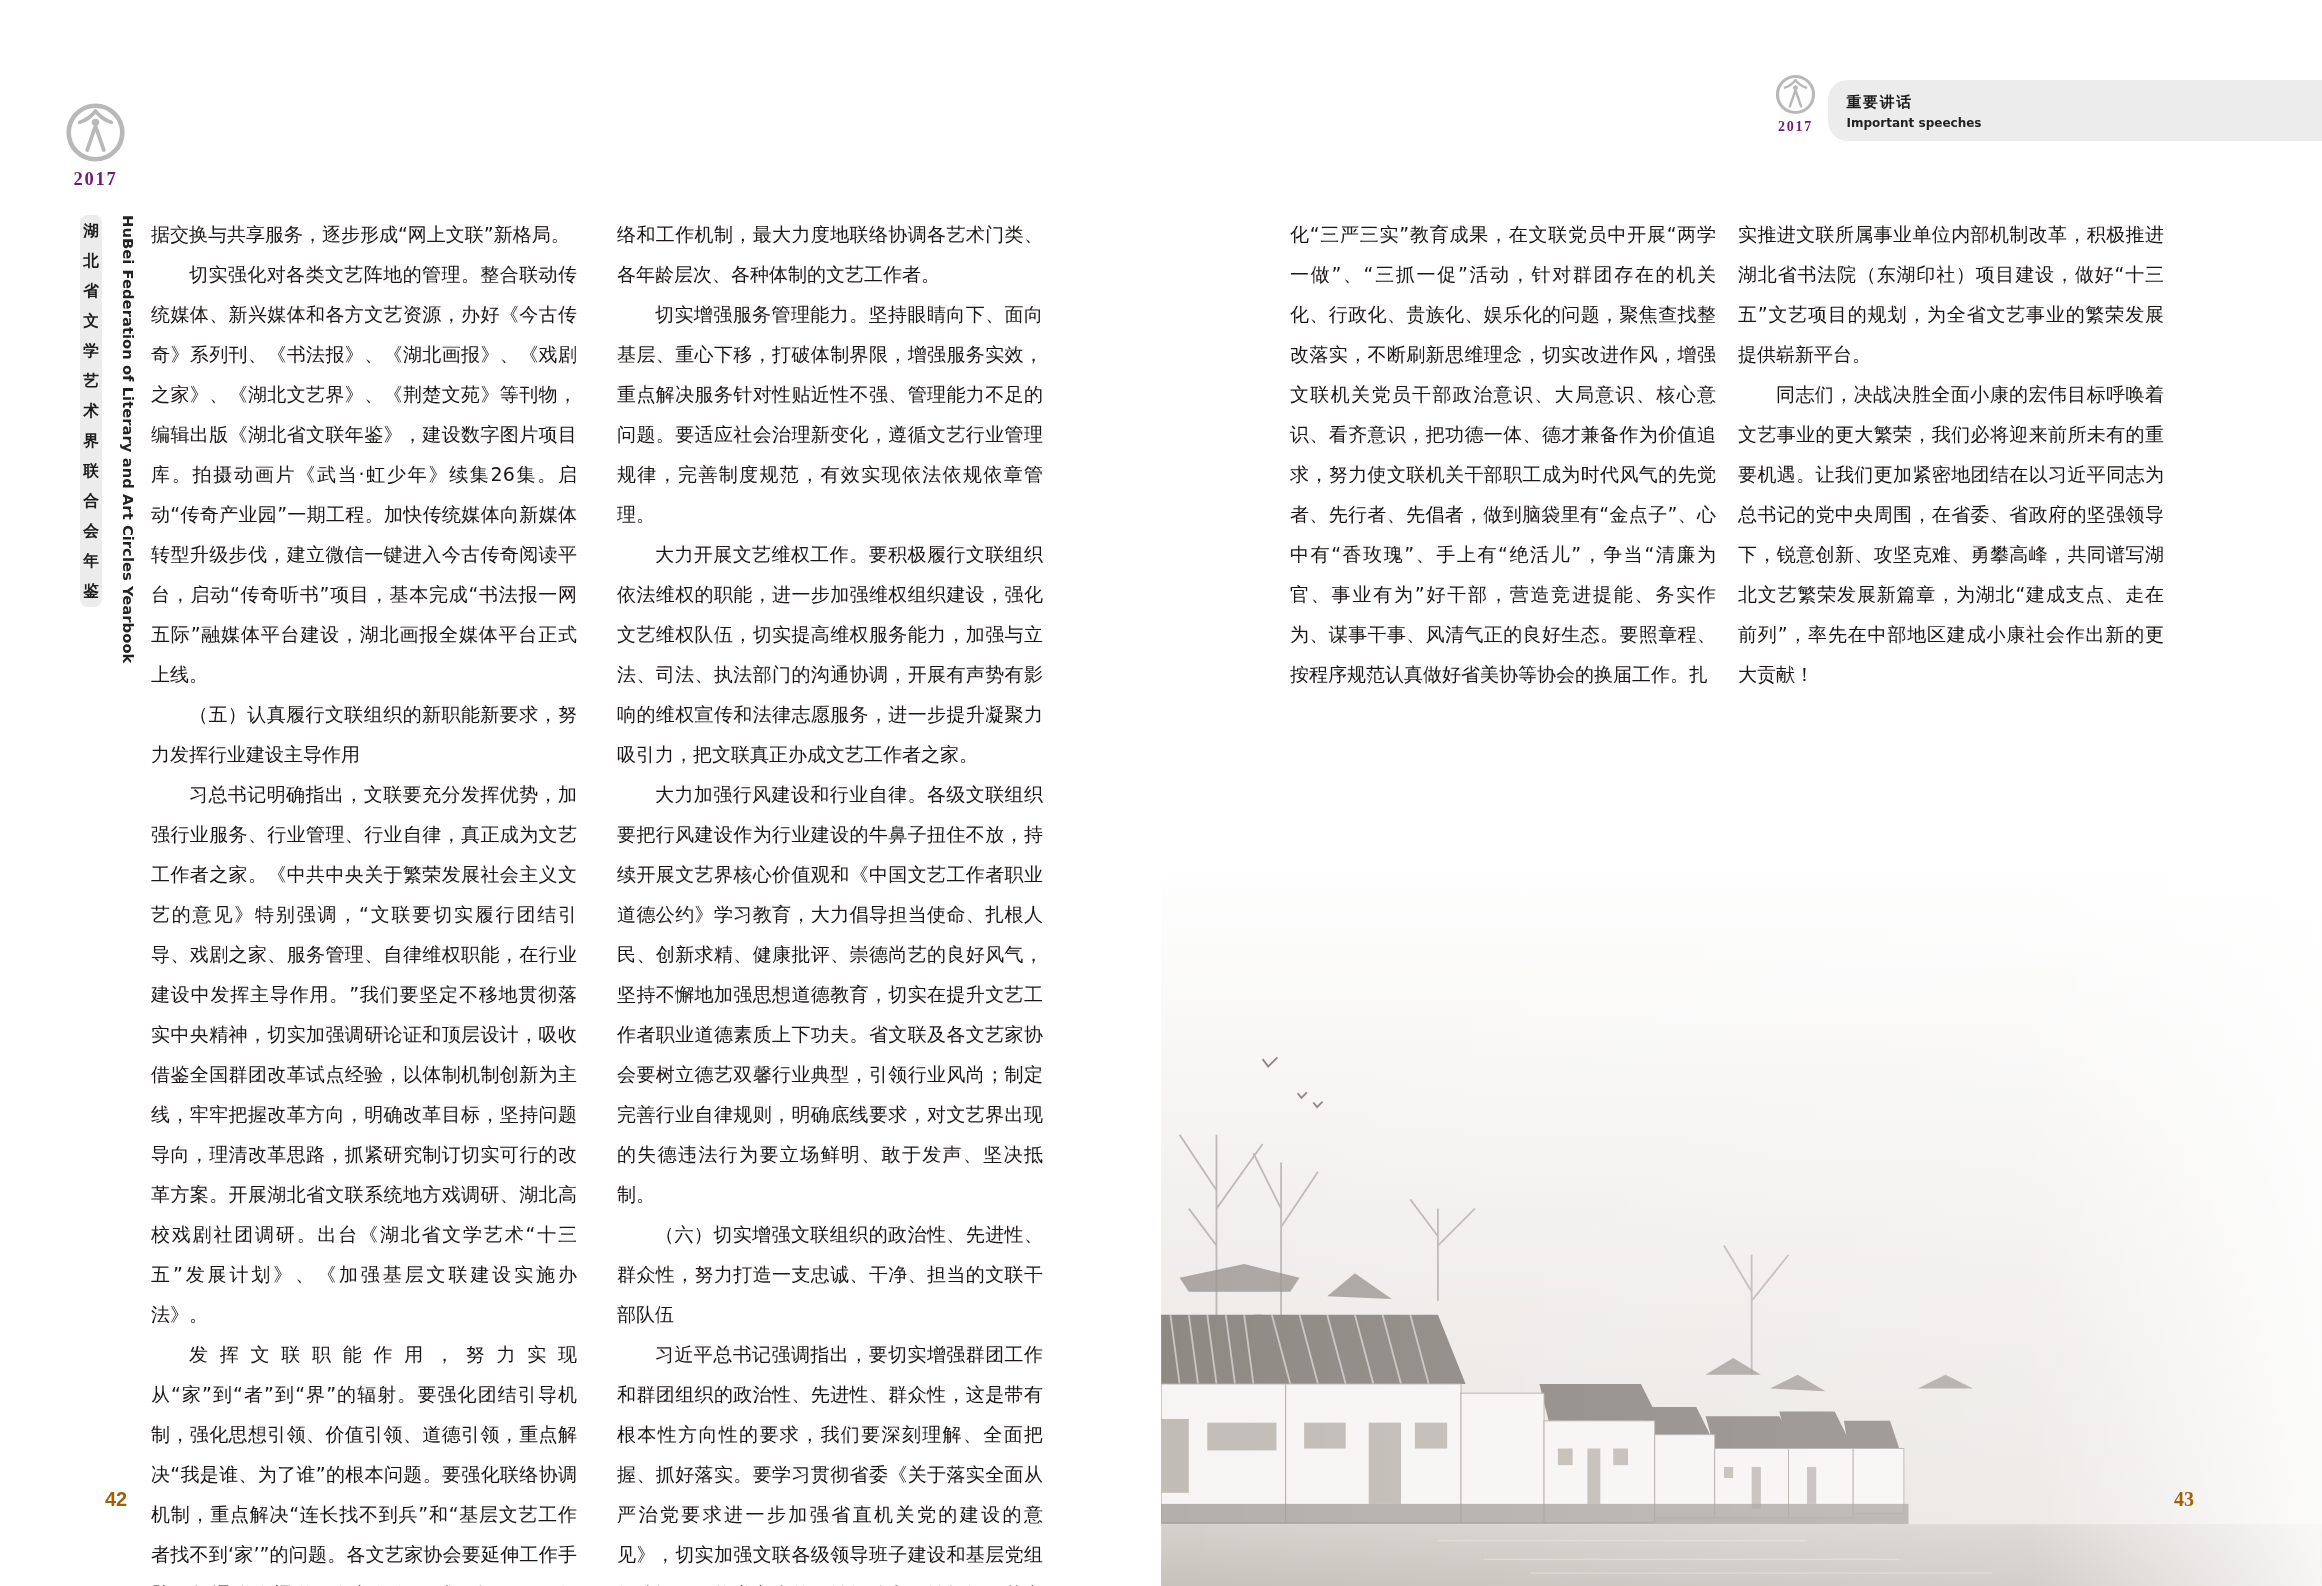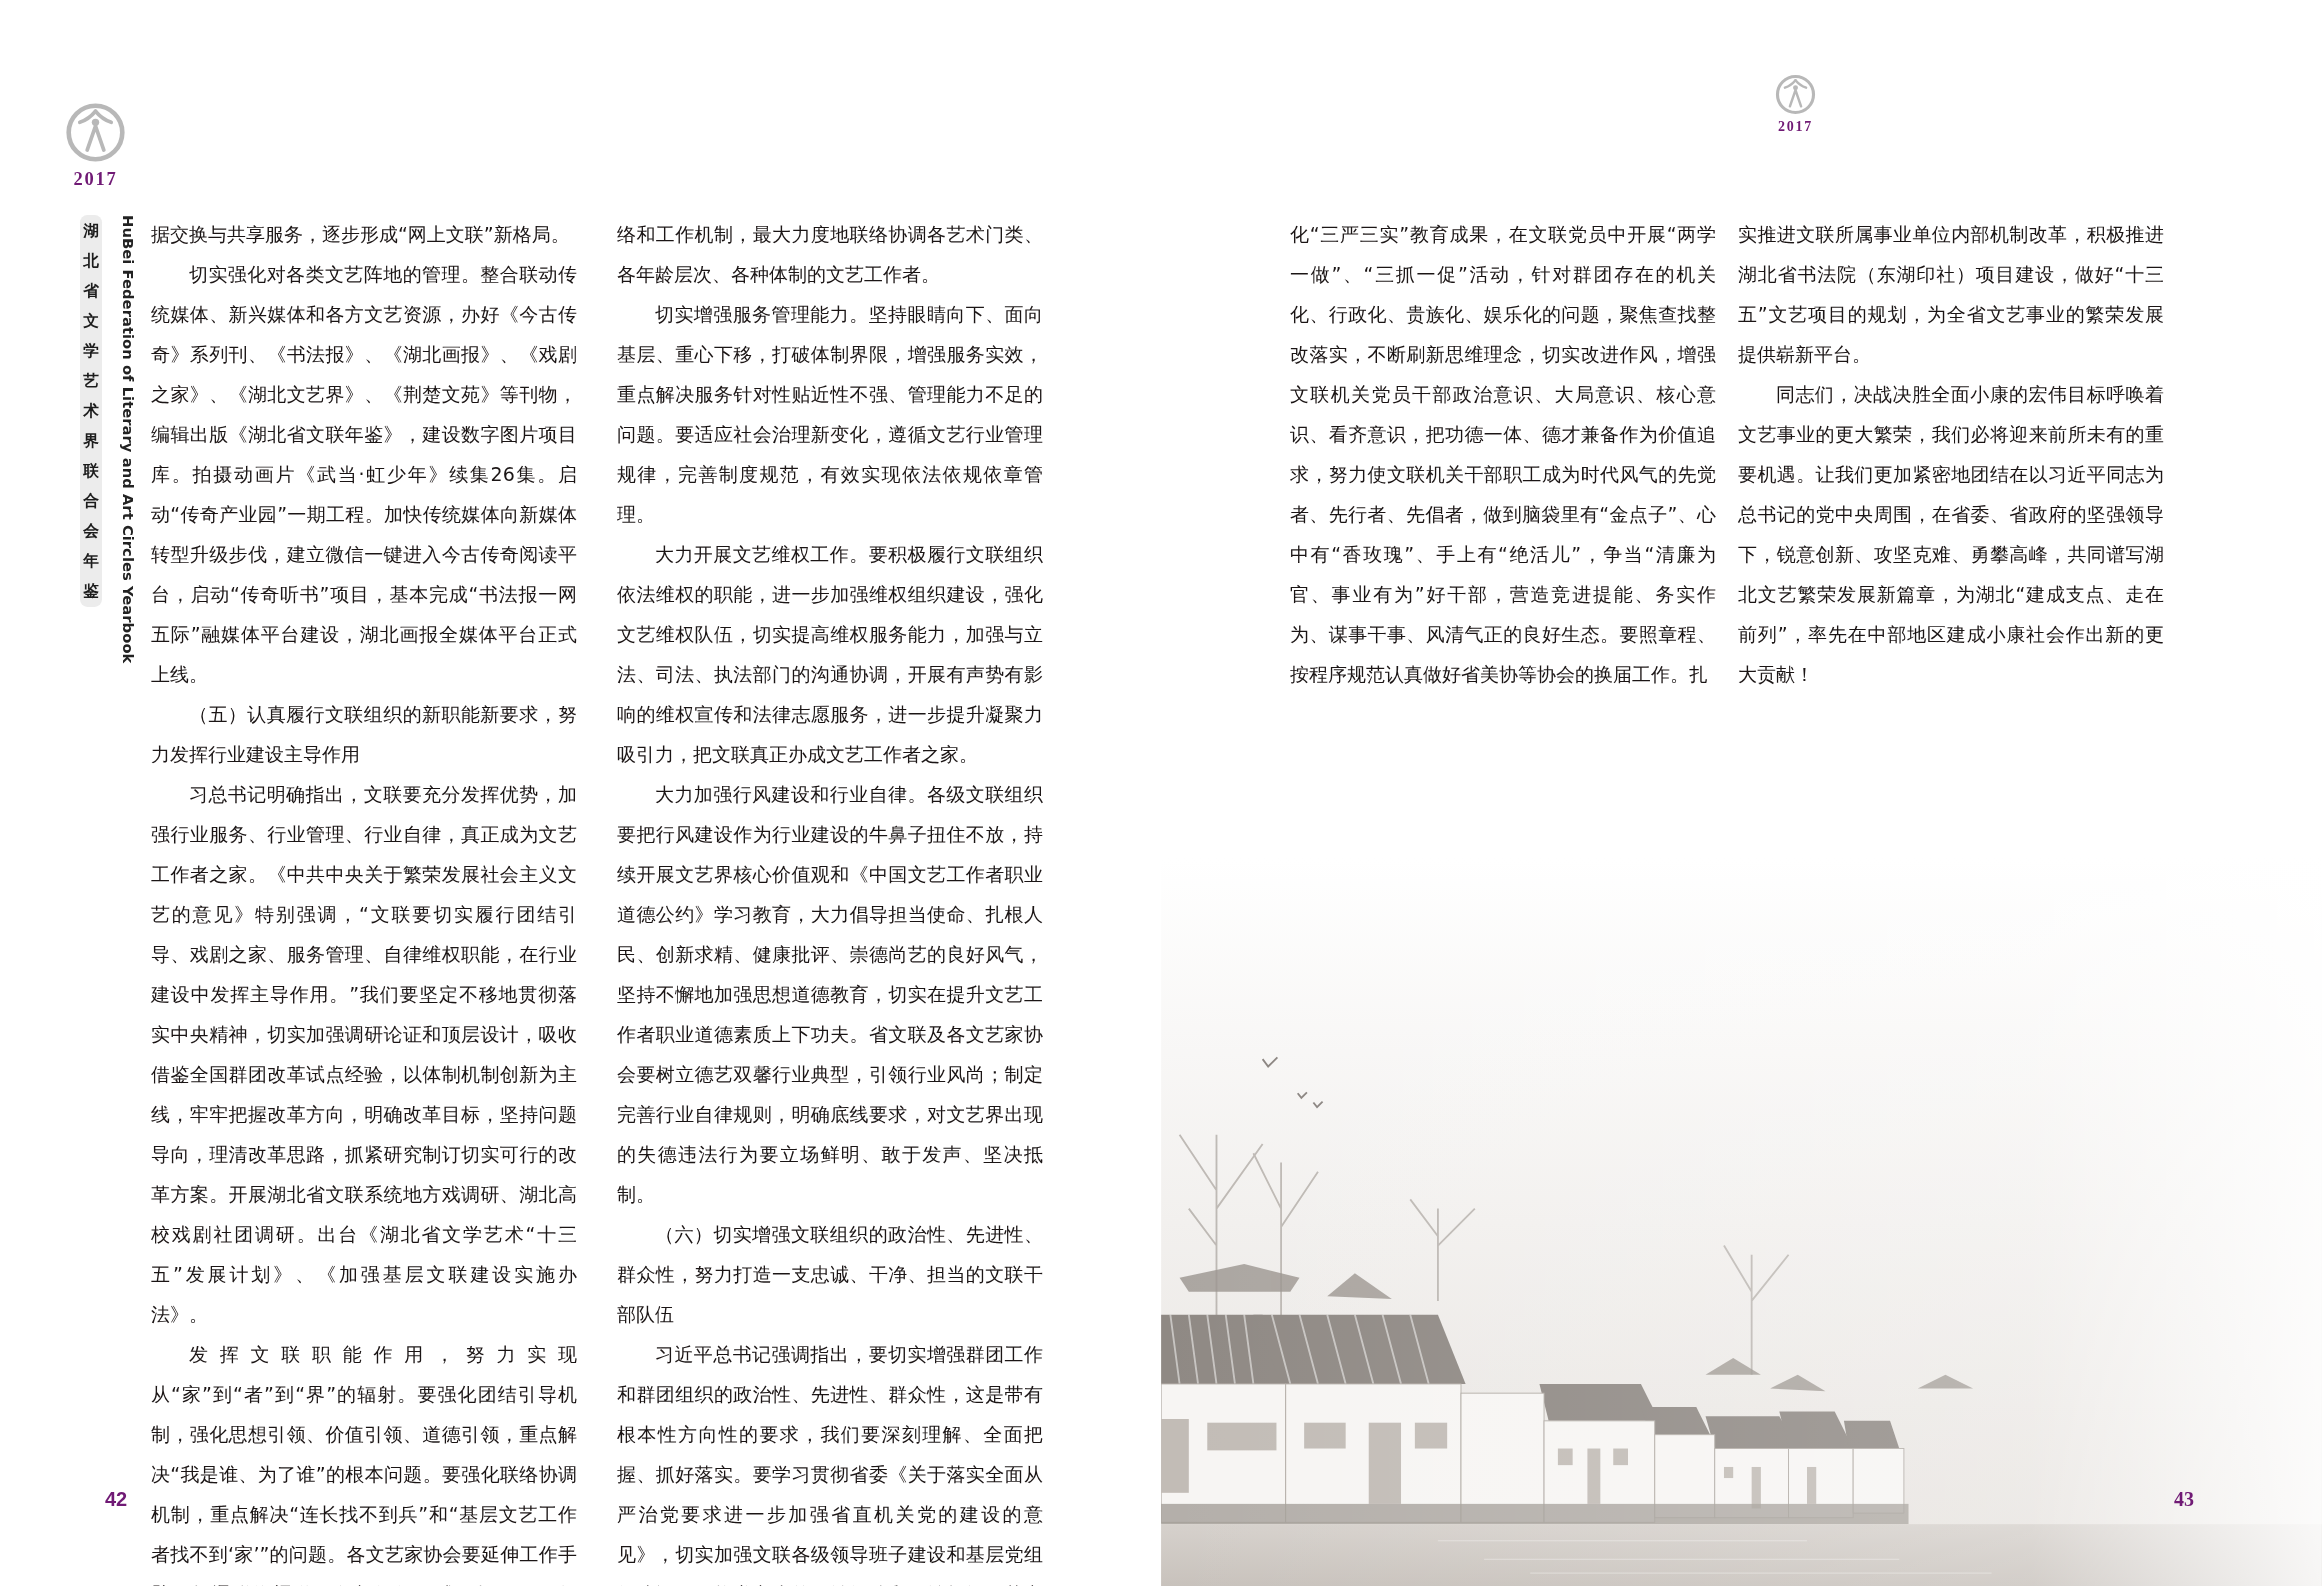--- a/index.html
+++ b/index.html
@@ -38,21 +38,21 @@
   .col { position: absolute; font-family: "DejaVu Sans", sans-serif; font-size: 19px; line-height: 40px;
     color: #1b1515; text-align: justify; }
   .col p { text-indent: 2em; }
   .col p.cont { text-indent: 0; }
   .col p.heading { text-indent: 2em; }
   .col-l1 { left: 151px; top: 214px; width: 426px; }
   .col-l2 { left: 617px; top: 214px; width: 426px; }
   .col-r1 { left: 129px; top: 214px; width: 426px; }
   .col-r2 { left: 577px; top: 214px; width: 426px; }
 
-  .page-num { position: absolute; font-family: "Liberation Sans", sans-serif; font-weight: bold; font-size: 20px; color: #701a75; }
+  .page-num { position: absolute; font-family: "Liberation Sans", sans-serif; font-weight: bold; font-size: 20px; color: #a16207; }
   .page-num-left { left: 105px; top: 1488px; }
   .page-num-right { left: 1013px; top: 1488px; font-family: Liberation Serif, serif; }
 
   
   .illustration { position: absolute; left: 0; top: 858px; width: 1161px; height: 728px; overflow: hidden; }
   .illustration svg { display: block; }
 </style>
 </head>
 <body>
 
@@ -201,20 +201,24 @@
     <svg width="41" height="41" viewBox="0 0 66 66">
       <circle cx="33" cy="33" r="29" fill="none" stroke="#b8b8b8" stroke-width="5"></circle>
       <path d="M33 10 C28 16 22 20 16 22" fill="none" stroke="#b8b8b8" stroke-width="4" stroke-linecap="round"></path>
       <path d="M33 10 C38 16 44 20 50 22" fill="none" stroke="#b8b8b8" stroke-width="4" stroke-linecap="round"></path>
       <circle cx="33" cy="22" r="4" fill="#b8b8b8"></circle>
       <path d="M33 26 L24 52 M33 26 L42 52" fill="none" stroke="#b8b8b8" stroke-width="4" stroke-linecap="round"></path>
     </svg>
     <div class="logo-year">2017</div>
   </div>
 
+  <div class="section-band">
+    <div class="title-cn">重要讲话</div>
+    <div class="title-en">Important speeches</div>
+  </div>
 
   <div class="col col-r1">
     <p class="cont">化“三严三实”教育成果，在文联党员中开展“两学一做”、“三抓一促”活动，针对群团存在的机关化、行政化、贵族化、娱乐化的问题，聚焦查找整改落实，不断刷新思维理念，切实改进作风，增强文联机关党员干部政治意识、大局意识、核心意识、看齐意识，把功德一体、德才兼备作为价值追求，努力使文联机关干部职工成为时代风气的先觉者、先行者、先倡者，做到脑袋里有“金点子”、心中有“香玫瑰”、手上有“绝活儿”，争当“清廉为官、事业有为”好干部，营造竞进提能、务实作为、谋事干事、风清气正的良好生态。要照章程、按程序规范认真做好省美协等协会的换届工作。扎</p>
   </div>
 
   <div class="col col-r2">
     <p class="cont">实推进文联所属事业单位内部机制改革，积极推进湖北省书法院（东湖印社）项目建设，做好“十三五”文艺项目的规划，为全省文艺事业的繁荣发展提供崭新平台。</p>
     <p>同志们，决战决胜全面小康的宏伟目标呼唤着文艺事业的更大繁荣，我们必将迎来前所未有的重要机遇。让我们更加紧密地团结在以习近平同志为总书记的党中央周围，在省委、省政府的坚强领导下，锐意创新、攻坚克难、勇攀高峰，共同谱写湖北文艺繁荣发展新篇章，为湖北“建成支点、走在前列”，率先在中部地区建成小康社会作出新的更大贡献！</p>
   </div>
 

